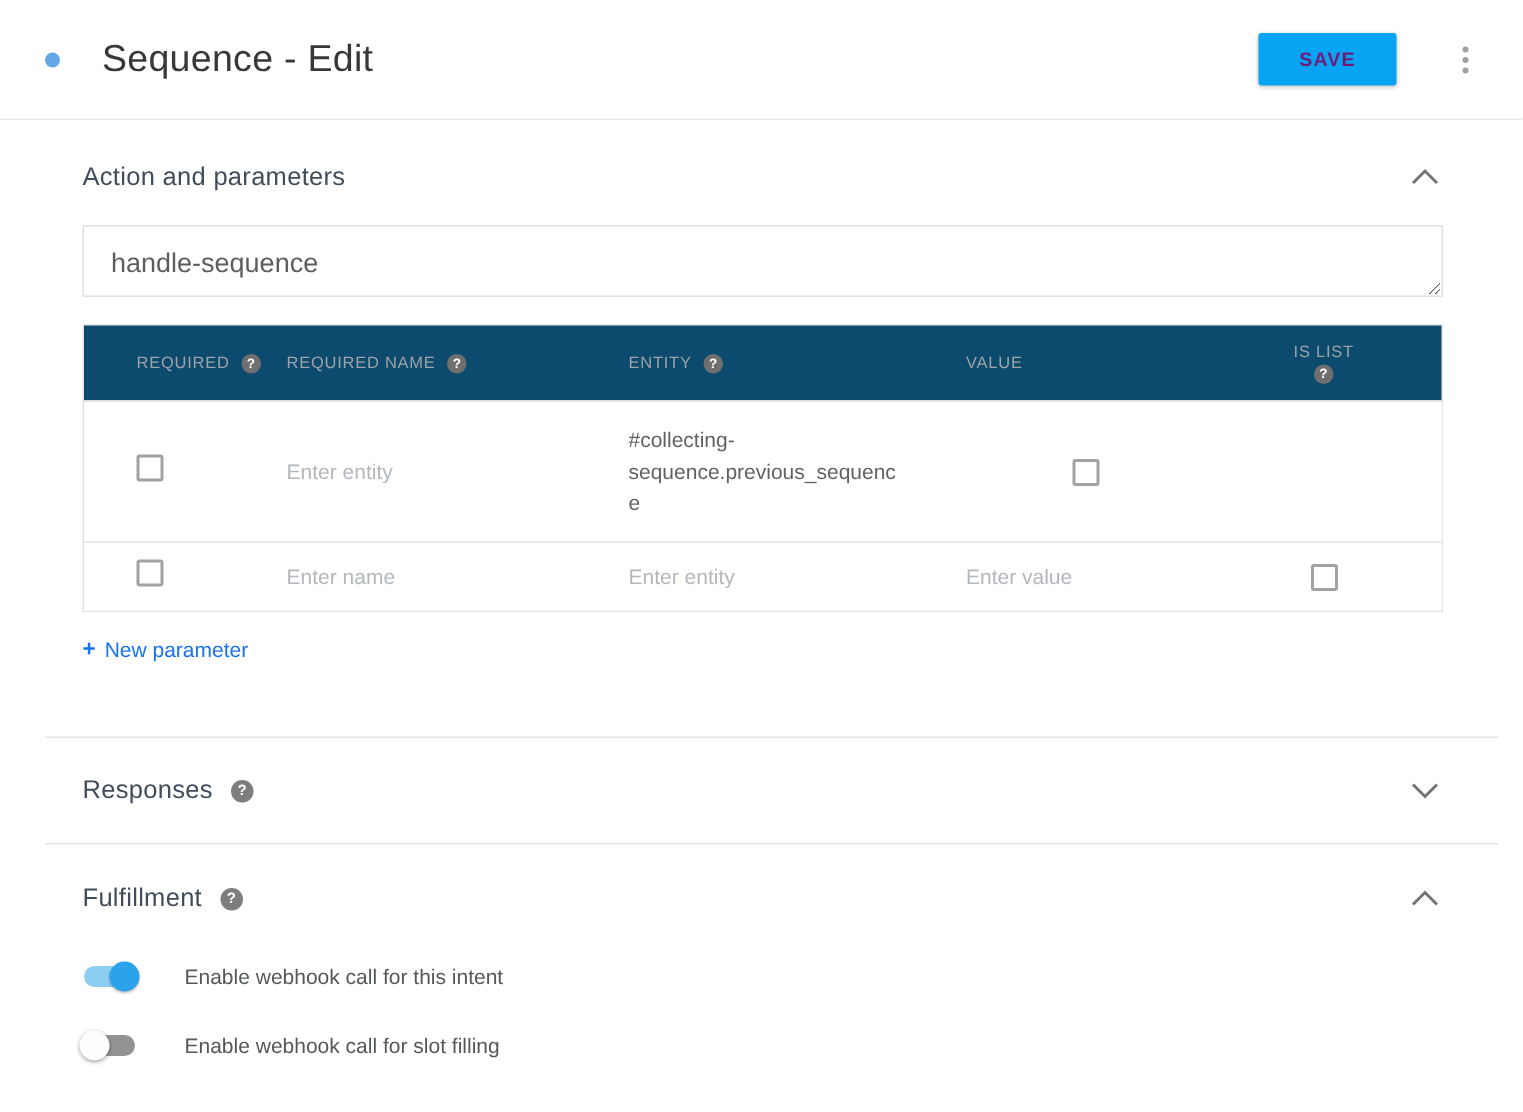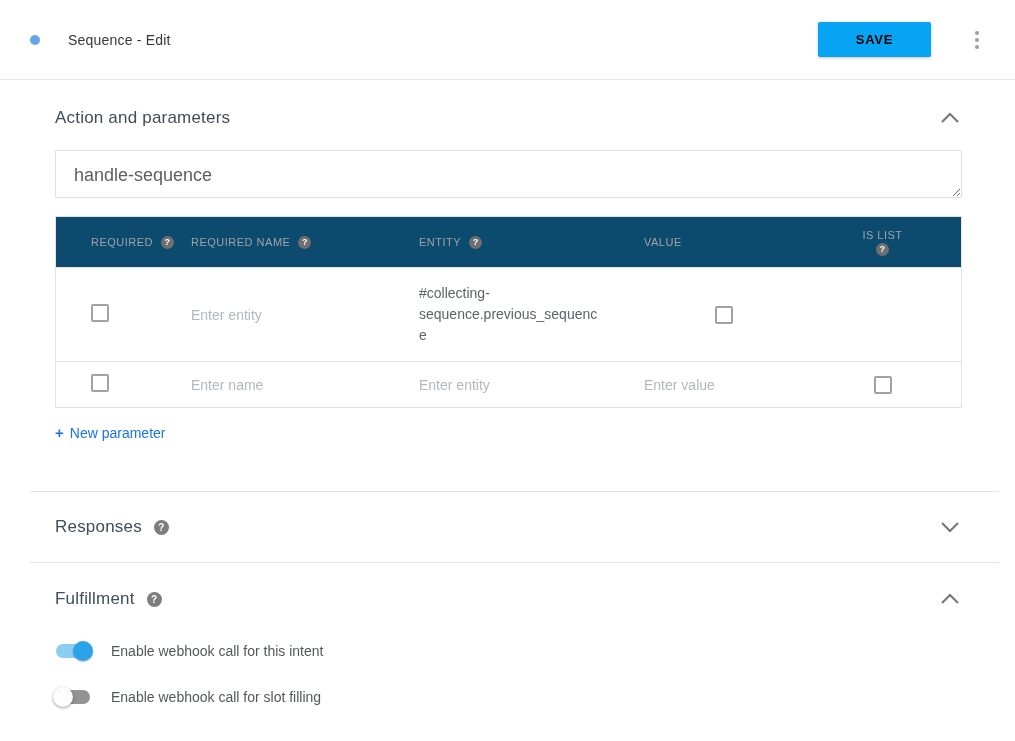--- a/index.html
+++ b/index.html
@@ -8,24 +8,24 @@
 
   
   .header {
     height: 80px; display: flex; align-items: center;
     padding: 0 30px; border-bottom: 1px solid #e7e7e7; background: #fff;
   }
   .intent-dot {
     width: 10px; height: 10px; border-radius: 50%; background: #64a7e8;
     margin-right: 28px; flex: 0 0 auto;
   }
-  .page-title { font-size: 14px; color: #37383a; letter-spacing: 0.2px; }
+  .page-title { font-size: 25px; color: #37383a; letter-spacing: 0.2px; }
   .header-spacer { flex: 1; }
   .save-btn {
-    width: 113px; height: 35px; background: #07a4f4; color: #000000;
+    width: 92px; height: 35px; background: #07a4f4; color: #701a75;
     border: none; border-radius: 2px; font-family: inherit;
     font-size: 13px; letter-spacing: 0.8px; font-weight: bold;
     box-shadow: 0 1px 3px rgba(0,0,0,0.25); cursor: pointer; margin-right: 38px;
   }
   .kebab { display: flex; flex-direction: column; gap: 3px; padding: 4px 6px; cursor: pointer; }
   .kebab i { width: 4px; height: 4px; border-radius: 50%; background: #9e9e9e; }
 
   
   .main { padding: 0 53px 0 55px; }
 
@@ -88,21 +88,21 @@
   .new-param .plus { font-size: 15px; font-weight: bold; }
 
   .divider { height: 1px; background: #e5e3e3; border: none; margin: 0 -37px 0 -25px; }
   .divider-1 { margin-top: 49px; }
 
   .collapsed-row { height: 70px; display: flex; align-items: center; }
 
   .fulfillment-title-row { margin-top: 26px; align-items: center; }
 
   
-  .toggle-row { display: flex; align-items: center; margin-top: 32px; }
+  .toggle-row { display: flex; align-items: center; margin-top: 32px; gap: 12px; }
   .toggle-row + .toggle-row { margin-top: 26px; }
   .toggle { position: relative; width: 36px; height: 20px; margin-right: 20px; cursor: pointer; flex: 0 0 auto; }
   .toggle .track { position: absolute; left: 1px; right: 1px; top: 3px; height: 14px; border-radius: 7px; }
   .toggle .knob { position: absolute; top: 0; width: 20px; height: 20px; border-radius: 50%; }
   .toggle.on .track { background: #8ccdf2; }
   .toggle.on .knob { right: -2px; background: #2ba3ea; box-shadow: 0 1px 2px rgba(0,0,0,0.3); }
   .toggle.off .track { background: #939393; }
   .toggle.off .knob { left: -2px; background: #fdfdfd; box-shadow: 0 1px 3px rgba(0,0,0,0.4); }
   .toggle-label { font-size: 14px; color: #55585b; }
 </style>

